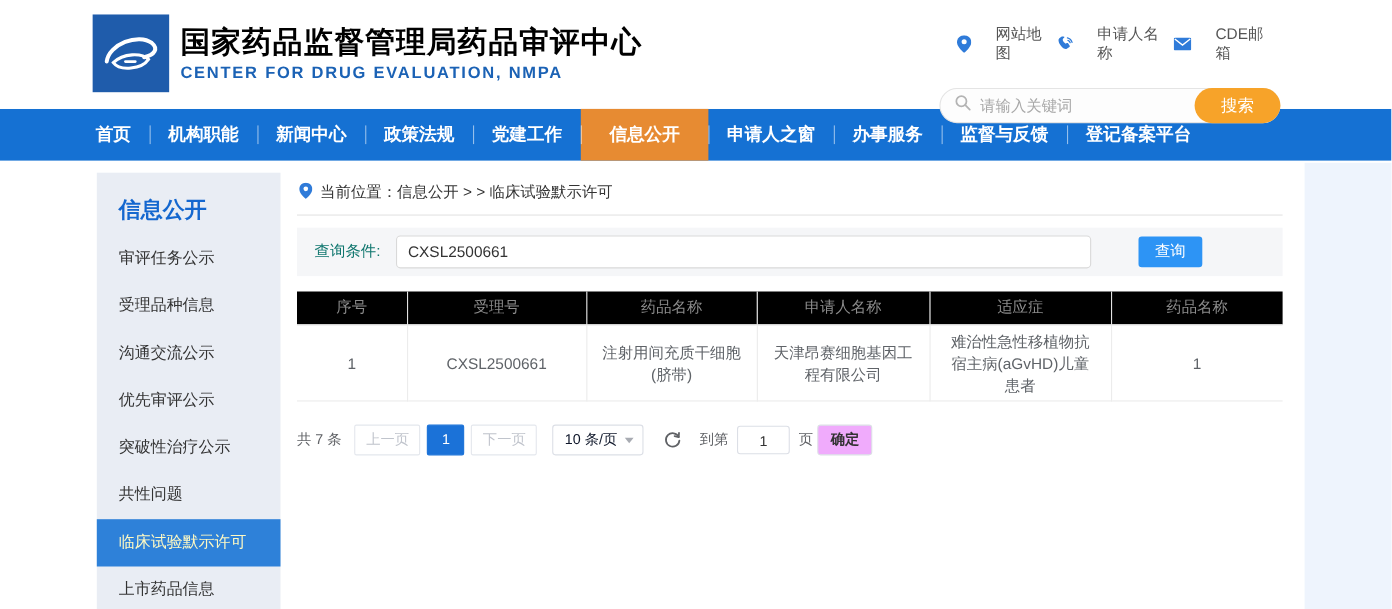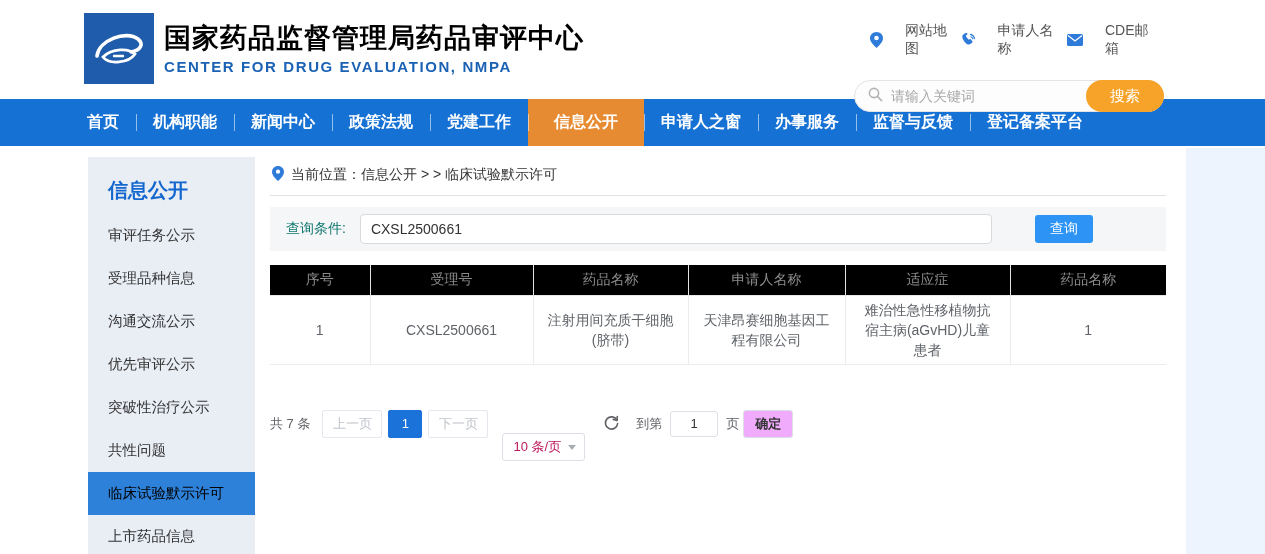--- a/index.html
+++ b/index.html
@@ -36,21 +36,21 @@
               color:#fff; font-size:16px; font-weight:bold; cursor:pointer; white-space:nowrap; }
   .nav-item + .nav-item::before { content:""; position:absolute; left:0; top:15px; height:17px;
               width:1px; background:rgba(255,255,255,.55); }
   .nav-item.active { background:#e78b32; padding:0 26px; }
 
   
   .sidebar { position:absolute; left:88px; top:157px; width:167px; height:397px; background:#e9edf4; }
   .sidebar-title { padding:20px 0 10px 20px; font-size:20px; font-weight:bold; color:#1467cf; }
   .side-item { height:43px; line-height:43px; padding-left:20px; font-size:14.5px; color:#333;
                cursor:pointer; white-space:nowrap; }
-  .side-item.active { background:#2e81d9; color:#000000; }
+  .side-item.active { background:#2e81d9; color:#fef9c3; }
 
   
   .right-panel { position:absolute; left:1186px; top:148px; width:79px; height:406px; background:#eef4fd; }
 
   
   .content { position:absolute; left:270px; top:160px; width:896px; }
 
   .breadcrumb { display:flex; gap:7px; padding:6px 0 11px 2px;
                 border-bottom:1px solid #e3e3e3; font-size:14px; color:#333; }
 
@@ -74,22 +74,22 @@
   .col-4{width:165px;} .col-5{width:156px;}
 
   
   .pager { margin-top:21px; display:flex; align-items:center; font-size:13px; color:#606266; }
   .pg-total { margin-right:12px; }
   .pg-btn { min-width:60px; height:28px; line-height:26px; text-align:center; background:#fff;
             border:1px solid #e4e7ed; color:#c0c4cc; font-size:13px; border-radius:2px; }
   .pg-num { width:34px; min-width:34px; margin:0 6px; background:#1b72d8; color:#fff;
             border-color:#1b72d8; cursor:pointer; }
   .pg-size { margin-left:14px; height:28px; border:1px solid #dcdfe6; border-radius:3px;
-             display:flex; align-items:center; padding:0 8px 0 10px; gap:7px; color:#be185d;
-             background:#fff; cursor:pointer;margin-top:47px; }
+             display:flex; align-items:center; padding:0 8px 0 10px; gap:7px; color:#0f172a;
+             background:#fff; cursor:pointer; }
   .caret-down { width:0; height:0; border-left:4px solid transparent; border-right:4px solid transparent;
                 border-top:5px solid #a8abb2; }
   .pg-refresh { margin-left:18px; cursor:pointer; display:flex; align-items:center; }
   .pg-goto { display:flex; align-items:center; gap:8px; margin-left:16px; }
   .goto-input { width:48px; height:26px; border:1px solid #dcdfe6; border-radius:3px; text-align:center;
                 font-size:13px; color:#333; outline:none; font-family:inherit; }
   .pg-ok { margin-left:4px; height:28px; padding:0 11px; background:#f0abfc; border:1px solid #dcdfe6;
            border-radius:3px; font-size:13px; font-weight:bold; color:#333; cursor:pointer; font-family:inherit; }
 </style>
 </head>

